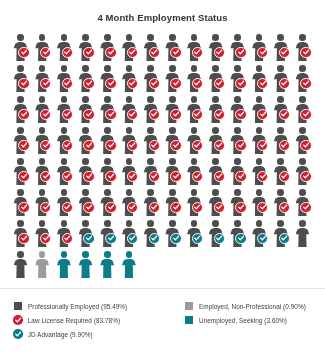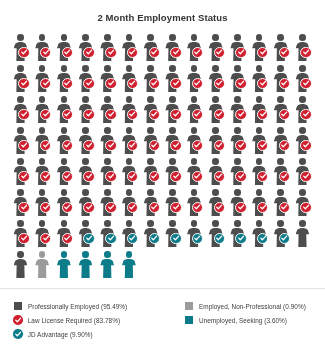--- a/index.html
+++ b/index.html
@@ -137,21 +137,21 @@
     color: #3c3c3c;
     white-space: nowrap;
     letter-spacing: 0.05px;
   }
 </style>
 </head>
 <body>
 
 <div id="chart-root">
 
-  <h1 id="chart-title">2 Month Employment Status</h1>
+  <h1 id="chart-title">4 Month Employment Status</h1>
 
   <div id="pictogram">
       <div class="picto-row">
         <div class="picto-cell">
           <div class="person" style="color: rgb(77, 77, 77);">
             <div class="head"></div>
             <div class="body"></div>
           </div>
           <div class="badge" style="color: rgb(208, 32, 47);">
             <svg viewBox="0 0 10 10" aria-hidden="true">

